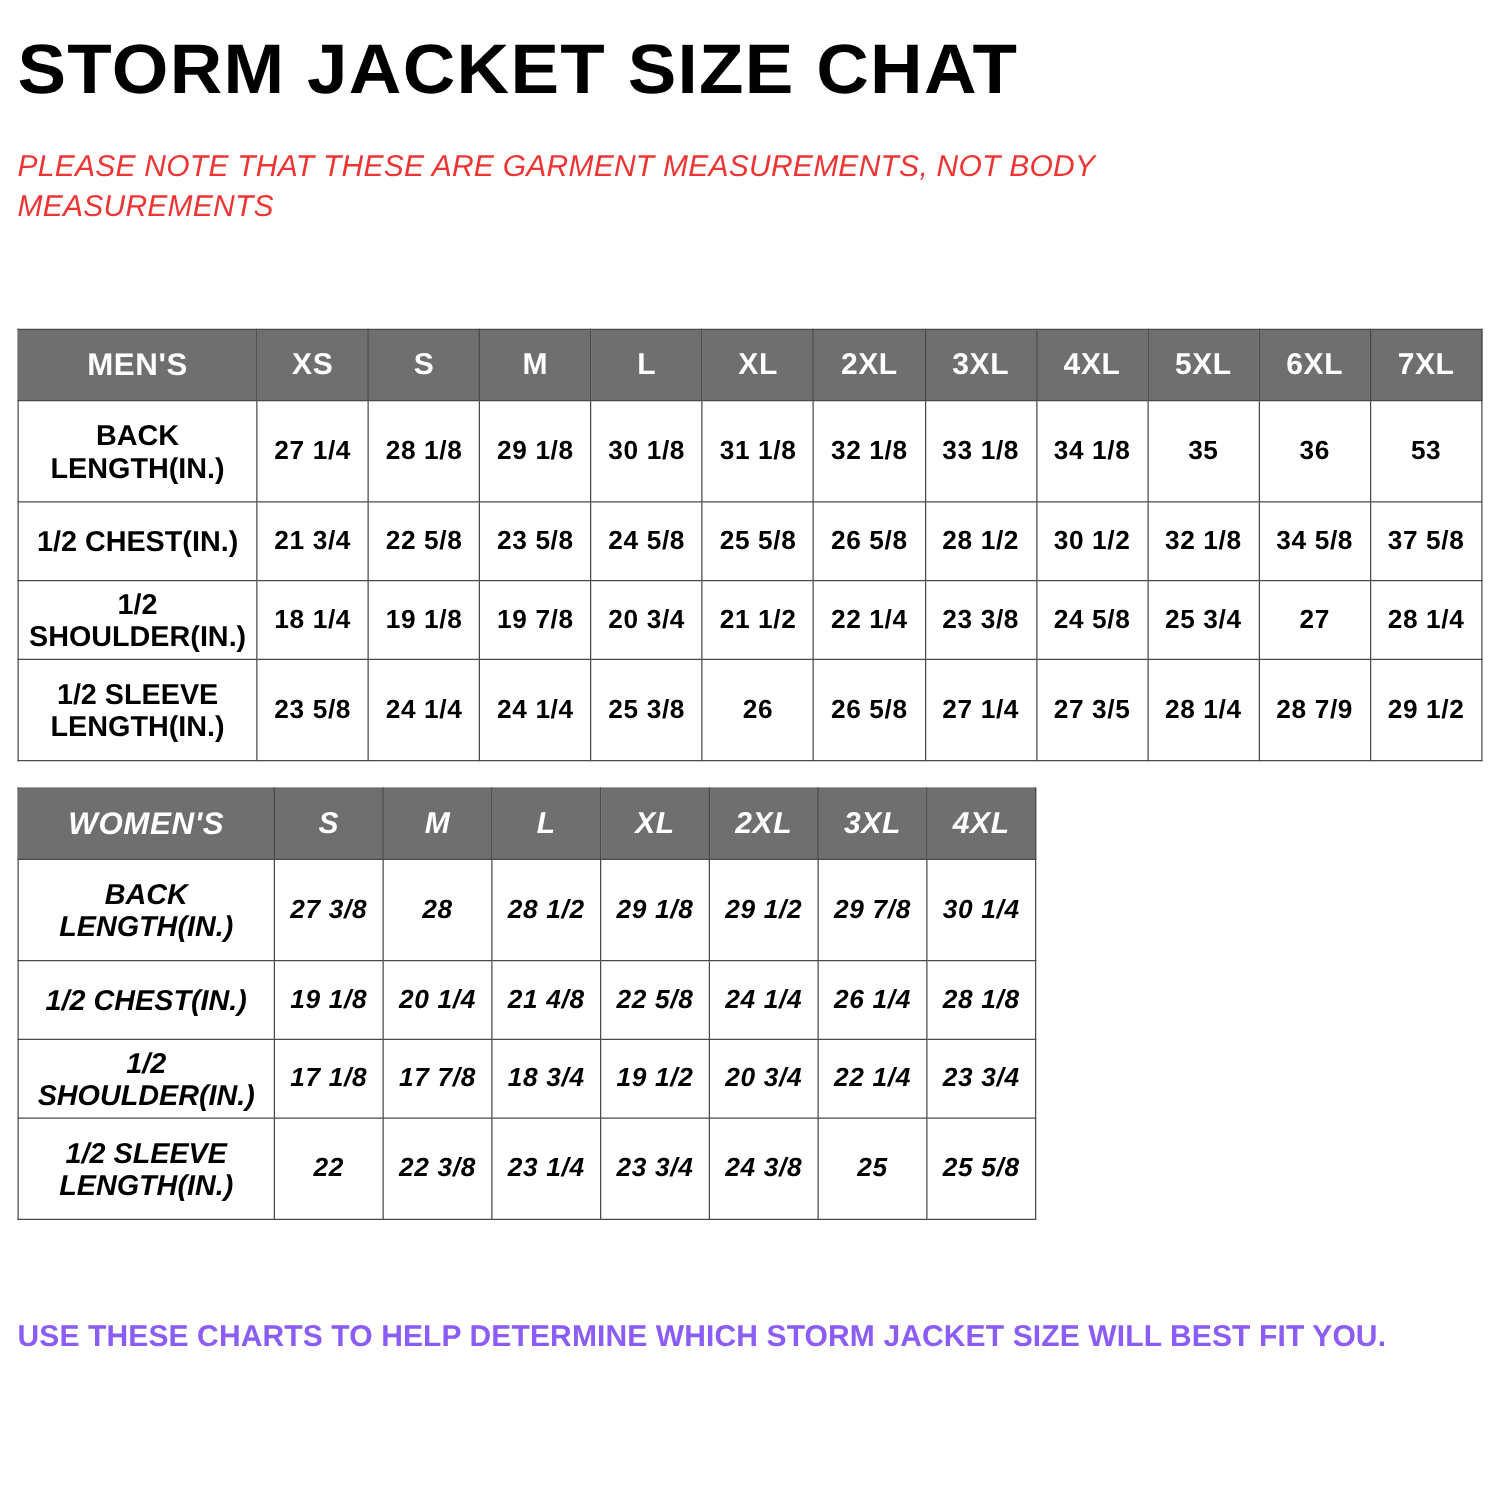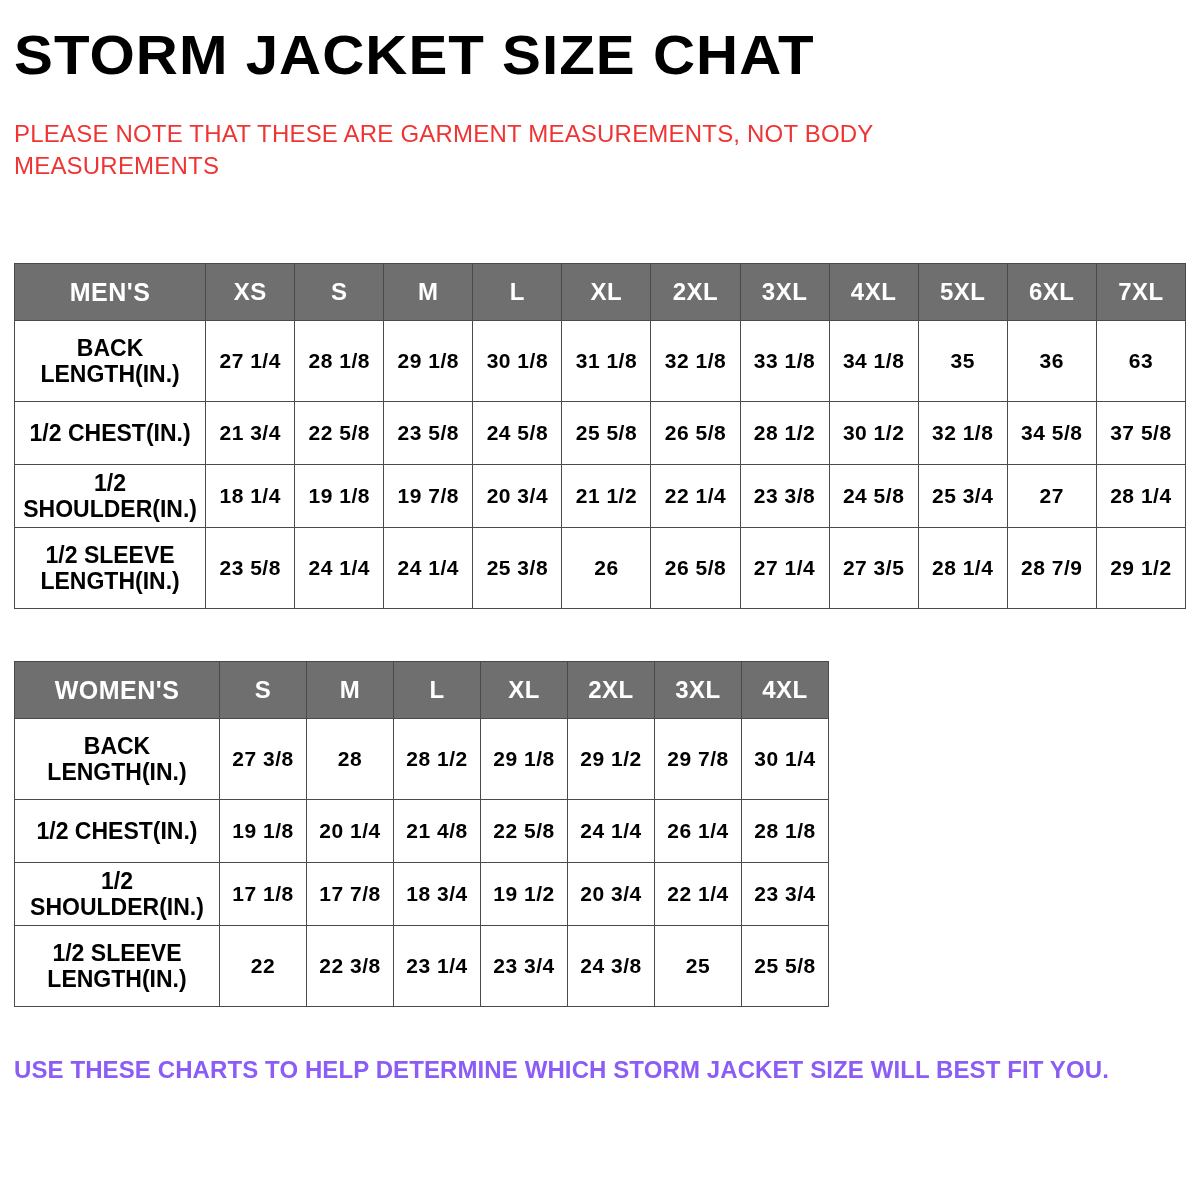--- a/index.html
+++ b/index.html
@@ -43,20 +43,21 @@
   .note-top {
     position: absolute;
     left: 14px;
     top: 118px;
     width: 1000px;
     font-size: 24px;
     line-height: 32px;
     font-weight: 400;
     color: #ef3434;
     letter-spacing: 0.2px;
+    font-style: italic;
   }
 
   .note-bottom {
     position: absolute;
     left: 14px;
     top: 1055px;
     width: 1120px;
     font-size: 24px;
     line-height: 30px;
     font-weight: 700;
@@ -67,21 +68,21 @@
 
   
   .size-table {
     position: absolute;
     border-collapse: collapse;
     table-layout: fixed;
     background: #ffffff;
   }
 
   #mens-table  { left: 14px; top: 263px;  width: 1172px; }
-  #womens-table{ left: 14px; top: 661px;  width: 814px; }
+  #womens-table{ left: 14px; top: 630px;  width: 814px; font-style: italic; }
 
   .size-table th,
   .size-table td {
     border: 1px solid #4a4a4a;
     text-align: center;
     vertical-align: middle;
     font-weight: 700;
     color: #000000;
     padding: 0;
   }
@@ -176,21 +177,21 @@
         <td class="frac-cell">27 1/4</td>
         <td class="frac-cell">28 1/8</td>
         <td class="frac-cell">29 1/8</td>
         <td class="frac-cell">30 1/8</td>
         <td class="frac-cell">31 1/8</td>
         <td class="frac-cell">32 1/8</td>
         <td class="frac-cell">33 1/8</td>
         <td class="frac-cell">34 1/8</td>
         <td class="frac-cell">35</td>
         <td class="frac-cell">36</td>
-        <td class="frac-cell">63</td>
+        <td class="frac-cell">53</td>
       </tr>
       <tr>
         <th class="rowlabel">1/2 CHEST(IN.)</th>
         <td class="frac-cell">21 3/4</td>
         <td class="frac-cell">22 5/8</td>
         <td class="frac-cell">23 5/8</td>
         <td class="frac-cell">24 5/8</td>
         <td class="frac-cell">25 5/8</td>
         <td class="frac-cell">26 5/8</td>
         <td class="frac-cell">28 1/2</td>

